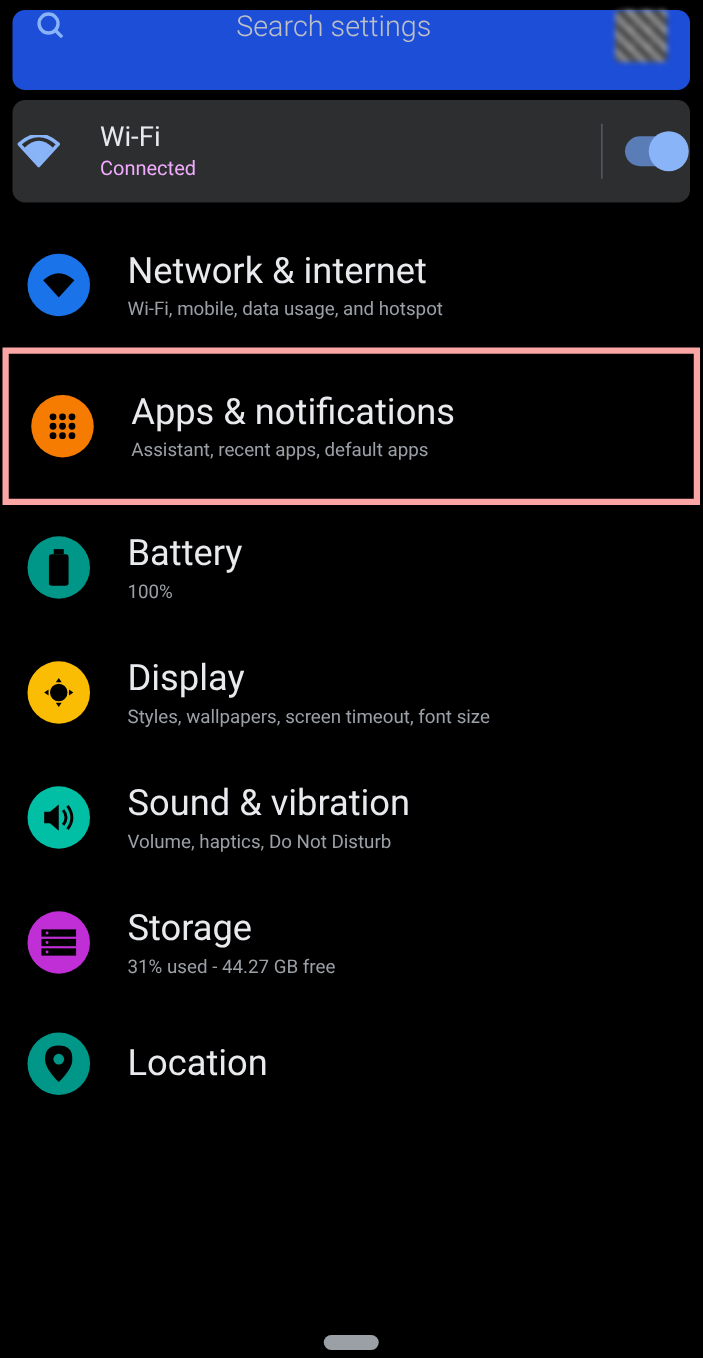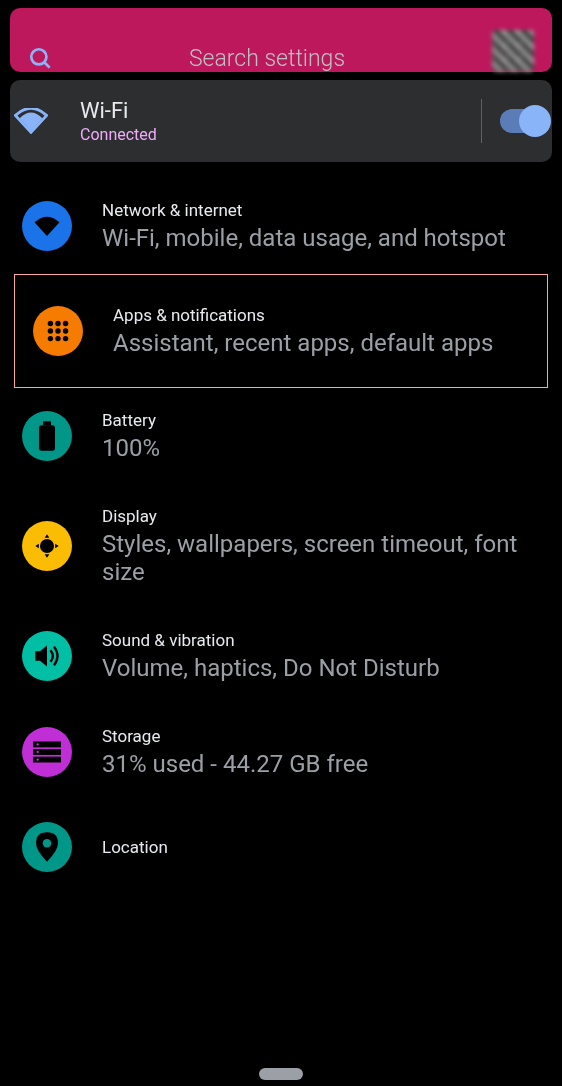--- a/index.html
+++ b/index.html
@@ -7,24 +7,24 @@
       width: 562px;
       height: 1086px;
       background: #000;
       font-family: Roboto, -apple-system, sans-serif;
       overflow: hidden;
       position: relative;
     }
     .search-bar {
       margin: 8px 10px;
       height: 64px;
-      background: #be185d;
+      background: #1d4ed8;
       border-radius: 10px;
       display: flex;
-      align-items: flex-end;
+      align-items: flex-start;
       padding: 0 18px;
     }
     .search-icon { color: #8ab4f8; margin-right: 18px; }
     .search-text {
       flex: 1;
       text-align: center;
       color: #bdc1c6;
       font-size: 23px;
       font-weight: 300;
       margin-left: -30px;
@@ -64,36 +64,36 @@
       background: #8ab4f8;
       border-radius: 50%;
     }
     .settings-list { padding: 0 0; }
     .setting-item {
       display: flex;
       align-items: center;
       padding: 22px 22px;
     }
     .highlighted {
-      border: 1px solid #fca5a5;
-      margin: 0 14px;
+      border: 5px solid #fca5a5;
+      margin: 0 2px;
       padding: 30px 18px;
     }
     .icon-circle {
       width: 50px; height: 50px;
       border-radius: 50%;
       display: flex;
       align-items: center;
       justify-content: center;
       margin-right: 30px;
       flex-shrink: 0;
     }
     .item-text { flex: 1; }
-    .item-title { color: #e8eaed; font-size: 17px; font-weight: 400; }
-    .item-sub { color: #9aa0a6; font-size: 24px; margin-top: 4px; }
+    .item-title { color: #e8eaed; font-size: 29px; font-weight: 400; }
+    .item-sub { color: #9aa0a6; font-size: 15px; margin-top: 4px; }
     .home-pill {
       position: absolute;
       bottom: 6px;
       left: 50%;
       transform: translateX(-50%);
       width: 44px; height: 12px;
       background: #9aa0a6;
       border-radius: 6px;
     }
     svg { display: block; }

